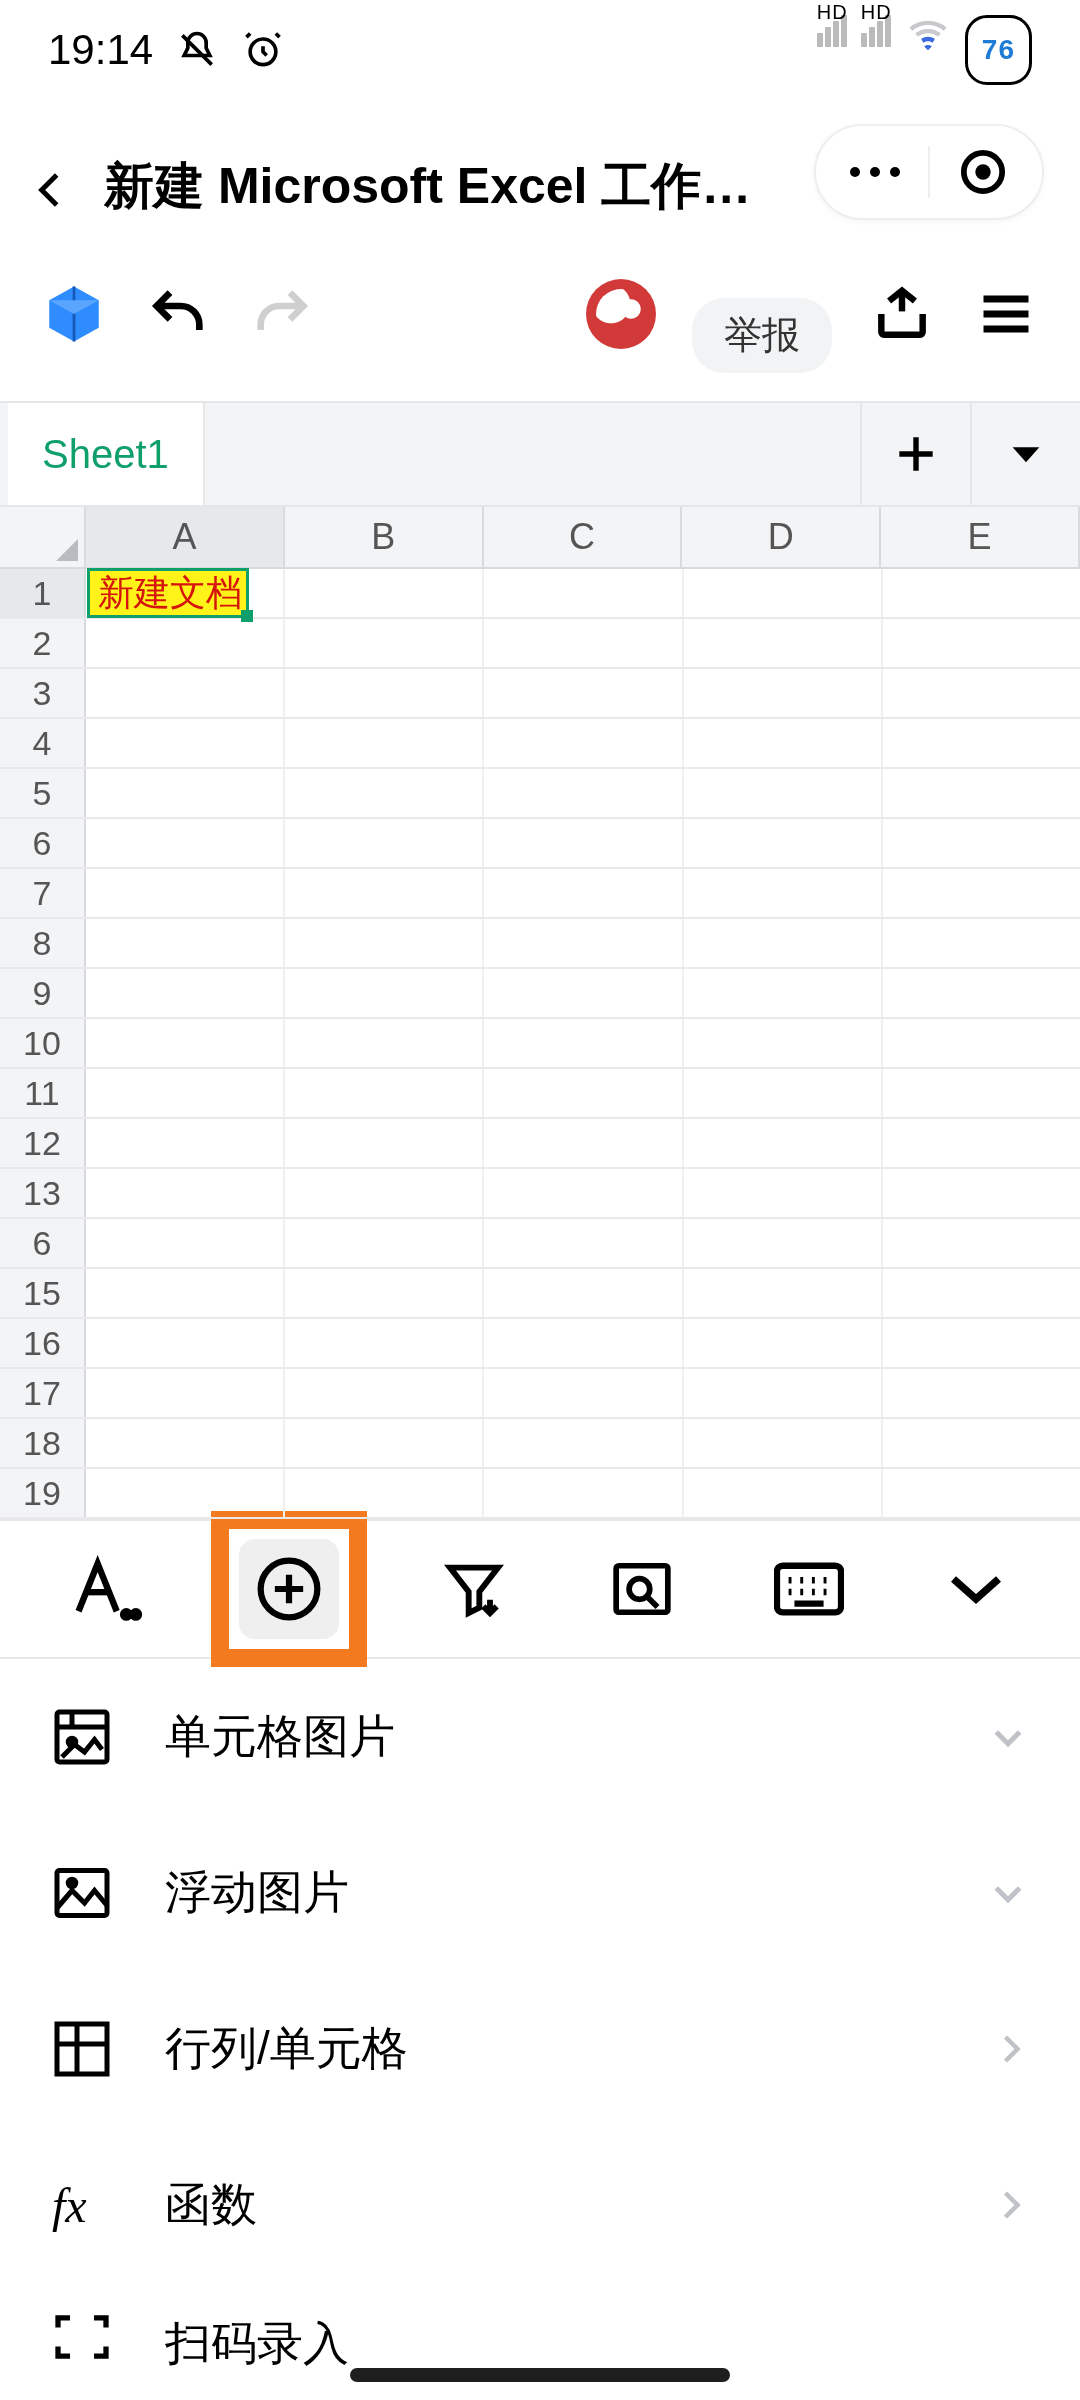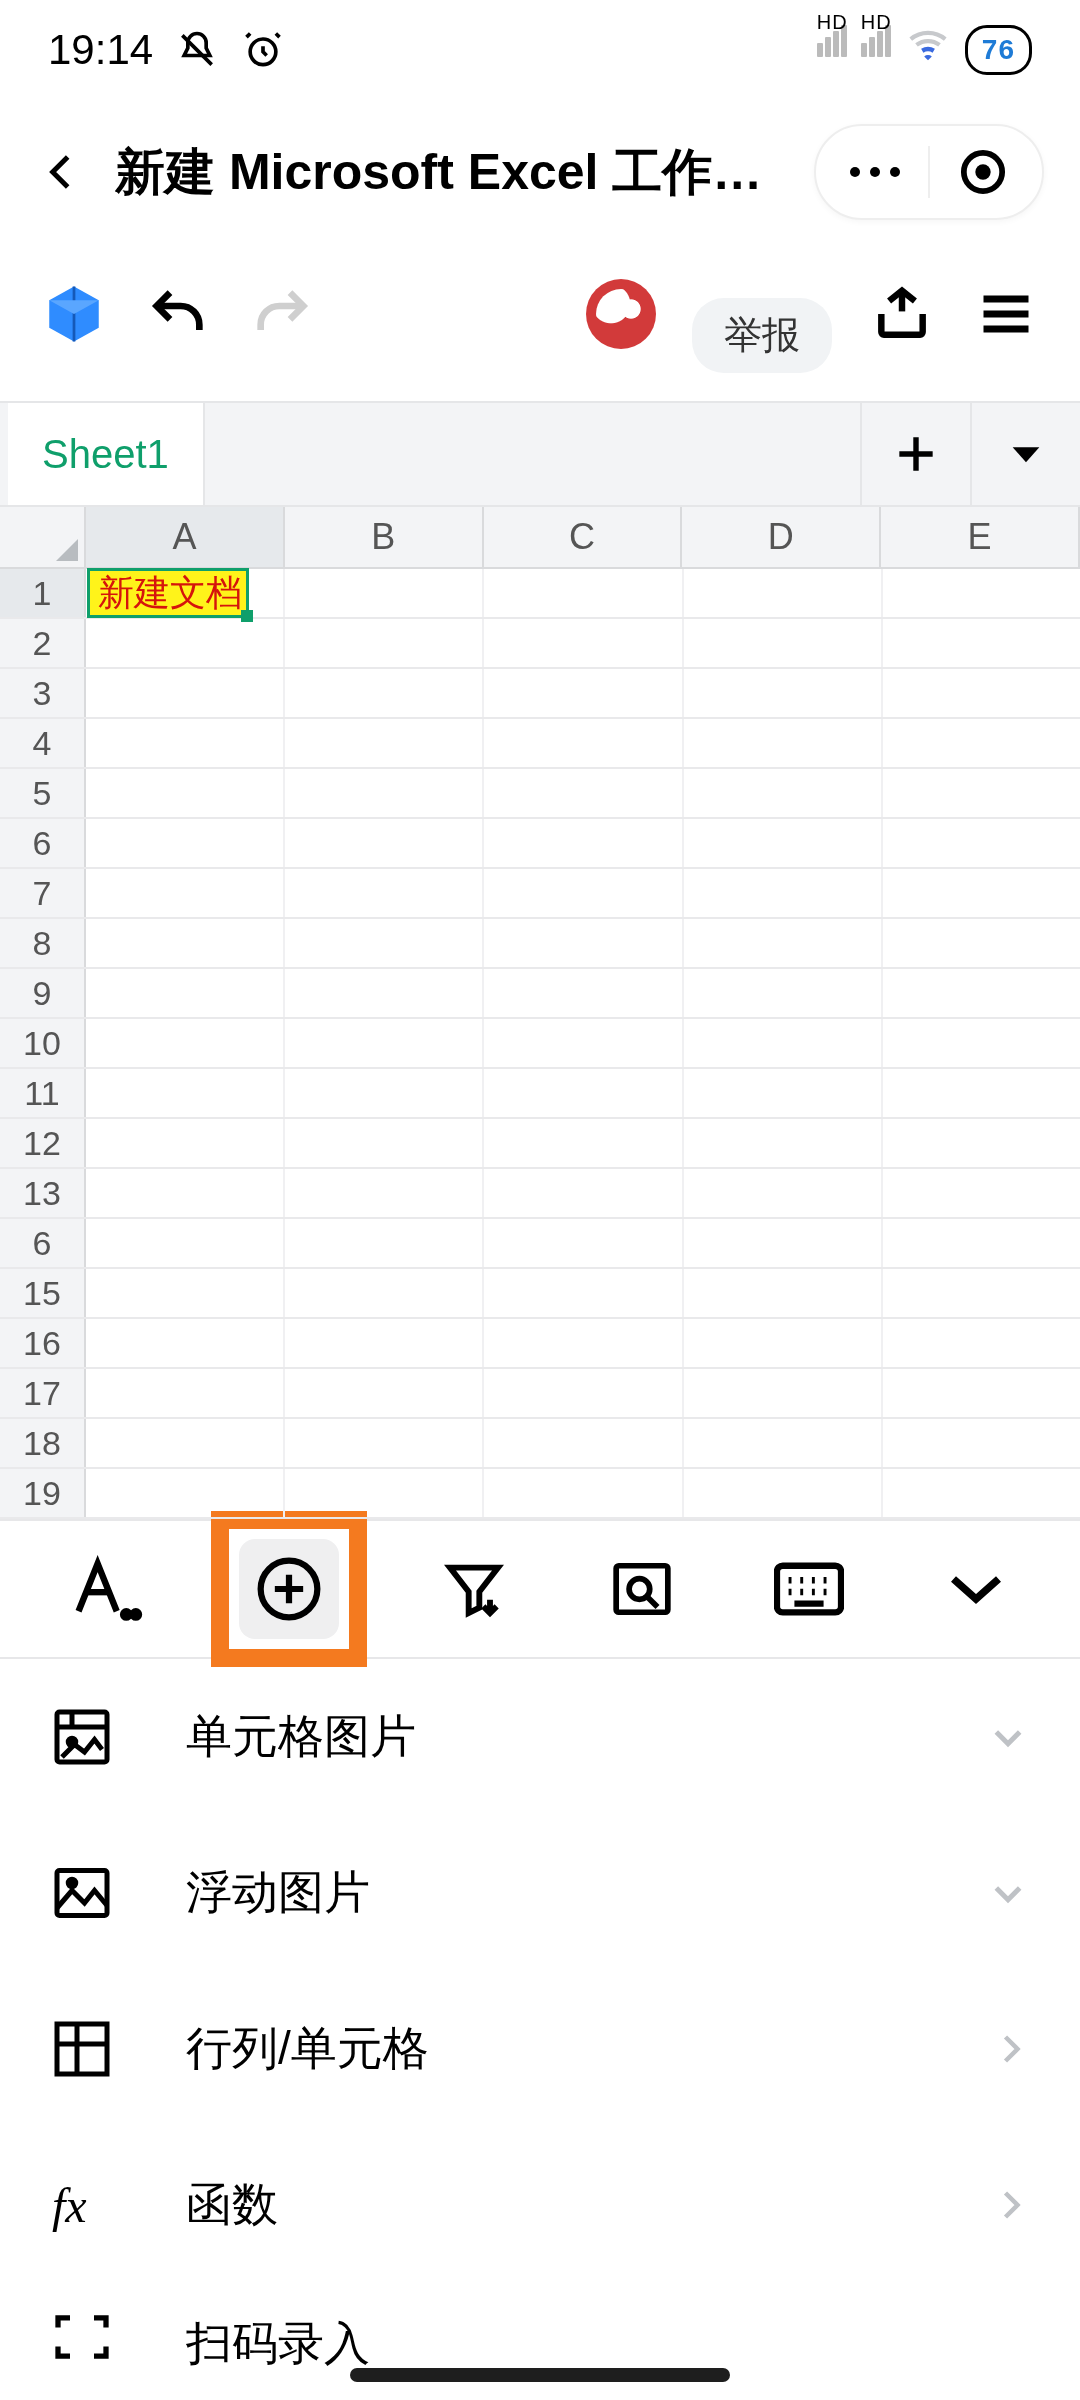--- a/index.html
+++ b/index.html
@@ -4,23 +4,23 @@
 <style>
   * { box-sizing: border-box; margin: 0; padding: 0; }
   html, body { width: 1080px; height: 2400px; font-family: -apple-system, "Helvetica Neue", Arial, "PingFang SC", "Microsoft YaHei", sans-serif; background:#fff; color:#000; overflow:hidden; }
   .statusbar { height:100px; display:flex; align-items:center; justify-content:space-between; padding:0 48px; font-size:42px; font-weight:500; }
   .statusbar .left { display:flex; align-items:center; gap:22px; }
   .statusbar .right { display:flex; align-items:flex-start; gap:14px; }
   .hd-signal { display:flex; align-items:flex-end; gap:2px; position:relative; }
   .hd-label { font-size:20px; position:absolute; top:-14px; left:0; letter-spacing:1px; }
   .sigbar { width:6px; background:#bbb; border-radius:1px; }
   .sigbar.a{height:14px;} .sigbar.b{height:20px;} .sigbar.c{height:26px;} .sigbar.d{height:32px;}
-  .battery { border:3px solid #000; border-radius:22px; padding:6px 14px; font-size:28px; font-weight:600; letter-spacing:1px; background:#fff; }
+  .battery { border:3px solid #000; border-radius:22px; padding:16px 14px; font-size:28px; font-weight:600; letter-spacing:1px; background:#fff; }
   .battery span { color:#1e7bd6; }
-  .header { display:flex; align-items:center; padding:24px 36px 24px 31px; gap:24px; }
+  .header { display:flex; align-items:flex-end; padding:24px 36px 24px 20px; gap:24px; }
   .back { width:60px; height:60px; display:flex; align-items:center; justify-content:center; }
   .title { font-size:50px; font-weight:600; flex:1; white-space:nowrap; overflow:hidden; }
   .pill { height:96px; border:2px solid #eee; border-radius:60px; display:flex; align-items:center; padding:0 14px; background:#fff; box-shadow:0 2px 6px rgba(0,0,0,0.04); }
   .pill .dots { width:90px; display:flex; justify-content:center; gap:10px; }
   .pill .dot { width:10px; height:10px; background:#000; border-radius:50%; }
   .pill .divider { width:2px; height:52px; background:#eee; margin:0 8px; }
   .pill .target { width:90px; display:flex; justify-content:center; }
   .toolbar { display:flex; align-items:center; padding:10px 40px 28px 40px; gap:36px; }
   .toolbar .spacer { flex:1; }
   .avatar { width:70px; height:70px; border-radius:50%; background:#d23a3a; position:relative; overflow:hidden; }
@@ -43,21 +43,21 @@
   .rowh.sel { background:#e6e9ec; }
   .cell { flex:1; min-width:0; border-right:2px solid #f0f0f2; }
   .cell.lastvis { border-right:none; }
   .activecell { position:absolute; border:3px solid #0f9f6b; background:#fff31a; color:#d5140c; font-size:36px; display:flex; align-items:center; padding-left:8px; font-weight:500; }
   .activecell .handle{ position:absolute; right:-7px; bottom:-7px; width:12px;height:12px;background:#0f9f6b; }
   .bottombar { display:flex; align-items:center; justify-content:space-around; height:140px; border-top:2px solid #e7e7e9; border-bottom:2px solid #e7e7e9; padding:0 20px; }
   .bottombar .btn { width:120px; height:110px; display:flex; align-items:center; justify-content:center; }
   .highlight-box { border:18px solid #f47a1f; padding:10px; }
   .insert-active { background:#efeff0; border-radius:16px; }
   .menu { display:flex; flex-direction:column; }
-  .menuitem { display:flex; align-items:center; height:156px; padding:0 52px; gap:74px; }
+  .menuitem { display:flex; align-items:center; height:156px; padding:0 52px; gap:53px; }
   .menuitem .mlabel { font-size:46px; flex:1; }
   .menuitem .chev { color:#bfc2c6; }
   .menuitem.partial { height:110px; align-items:flex-start; padding-top:30px; }
   .homebar { position:absolute; left:50%; bottom:18px; transform:translateX(-50%); width:380px; height:14px; background:#1e1e1e; border-radius:10px; }
   svg { display:block; }
 </style>
 </head>
 <body>
 
 <div class="statusbar">

